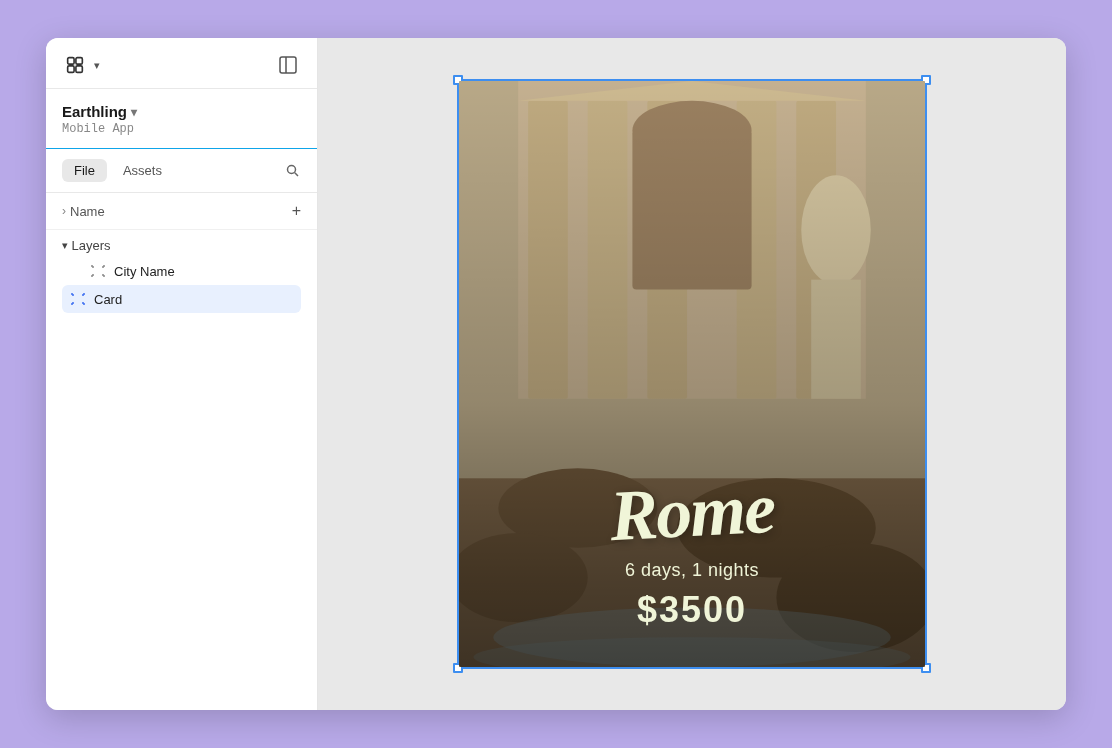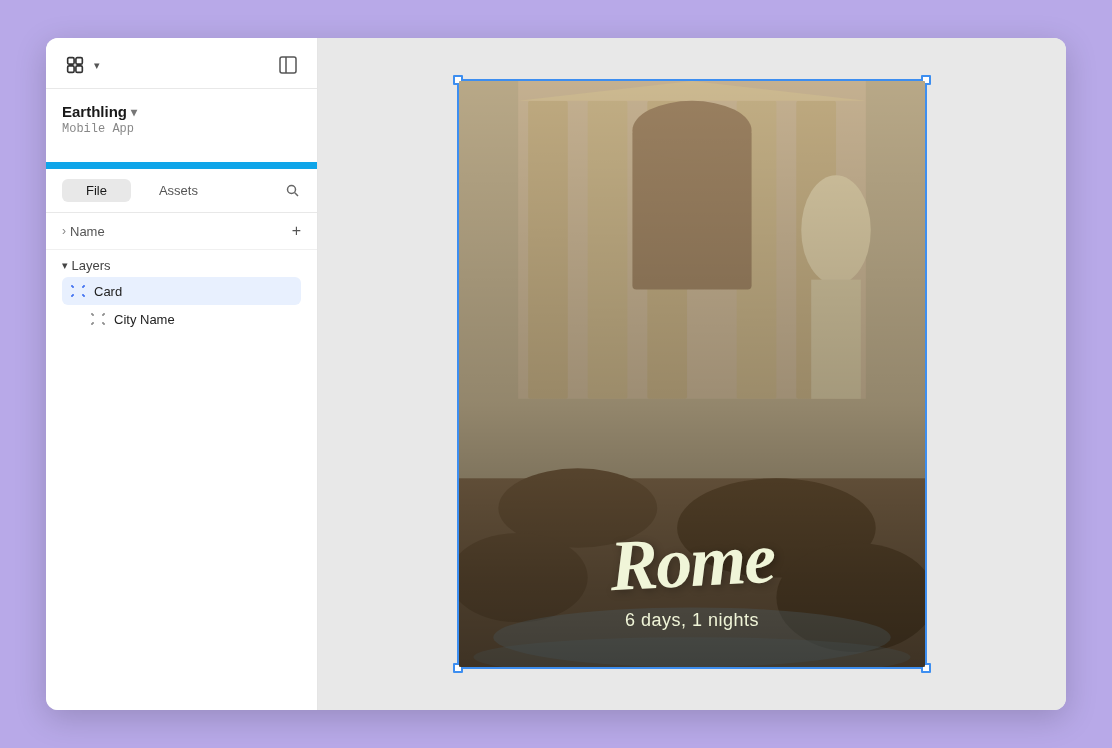--- a/index.html
+++ b/index.html
@@ -66,22 +66,22 @@
     .sidebar-layout-icon {
       width: 26px;
       height: 26px;
       display: flex;
       align-items: center;
       justify-content: center;
       cursor: pointer;
     }
 
     .project-info {
-      padding: 14px 16px 26px 16px;
-      border-bottom: 7px solid #0ea5e9;
+      padding: 14px 16px 12px 16px;
+      border-bottom: 1px solid #0ea5e9;
     }
 
     .project-name {
       font-size: 15px;
       font-weight: 600;
       color: #1a1a1a;
       display: flex;
       align-items: center;
       gap: 4px;
       cursor: pointer;
@@ -96,21 +96,21 @@
 
     .tab-bar {
       padding: 10px 16px;
       display: flex;
       align-items: center;
       gap: 4px;
       border-bottom: 1px solid #e8e8e8;
     }
 
     .tab-btn {
-      padding: 4px 24px;
+      padding: 4px 12px;
       border-radius: 6px;
       font-size: 13px;
       cursor: pointer;
       border: none;
       font-weight: 500;
     }
 
     .tab-btn.active {
       background: #e8e8e8;
       color: #1a1a1a;
@@ -355,53 +355,53 @@
       <div class="pages-add-btn">+</div>
     </div>
 
     <div class="layers-section">
       <div class="layers-label">
         <span style="font-size:11px;">▾</span>
         <span>Layers</span>
       </div>
 
       <div class="layers-list">
+
+        <div class="layer-item child">
+          <div class="layer-icon">
+            <svg width="14" height="14" viewBox="0 0 14 14" fill="none" stroke="#888" stroke-width="1.5">
+              <line x1="1" y1="3" x2="3" y2="3"></line>
+              <line x1="1" y1="11" x2="3" y2="11"></line>
+              <line x1="11" y1="3" x2="13" y2="3"></line>
+              <line x1="11" y1="11" x2="13" y2="11"></line>
+              <line x1="1" y1="1" x2="1" y2="3"></line>
+              <line x1="1" y1="11" x2="1" y2="13"></line>
+              <line x1="13" y1="1" x2="13" y2="3"></line>
+              <line x1="13" y1="11" x2="13" y2="13"></line>
+            </svg>
+          </div>
+          <span class="layer-name">City Name</span>
+        </div>
 
         <div class="layer-item selected">
           <div class="layer-icon">
             <svg width="14" height="14" viewBox="0 0 14 14" fill="none" stroke="#3d6ef0" stroke-width="1.5">
               <line x1="1" y1="3" x2="3" y2="3"></line>
               <line x1="1" y1="11" x2="3" y2="11"></line>
               <line x1="11" y1="3" x2="13" y2="3"></line>
               <line x1="11" y1="11" x2="13" y2="11"></line>
               <line x1="1" y1="1" x2="1" y2="3"></line>
               <line x1="1" y1="11" x2="1" y2="13"></line>
               <line x1="13" y1="1" x2="13" y2="3"></line>
               <line x1="13" y1="11" x2="13" y2="13"></line>
             </svg>
           </div>
           <span class="layer-name">Card</span>
         </div>
 
-        <div class="layer-item child">
-          <div class="layer-icon">
-            <svg width="14" height="14" viewBox="0 0 14 14" fill="none" stroke="#888" stroke-width="1.5">
-              <line x1="1" y1="3" x2="3" y2="3"></line>
-              <line x1="1" y1="11" x2="3" y2="11"></line>
-              <line x1="11" y1="3" x2="13" y2="3"></line>
-              <line x1="11" y1="11" x2="13" y2="11"></line>
-              <line x1="1" y1="1" x2="1" y2="3"></line>
-              <line x1="1" y1="11" x2="1" y2="13"></line>
-              <line x1="13" y1="1" x2="13" y2="3"></line>
-              <line x1="13" y1="11" x2="13" y2="13"></line>
-            </svg>
-          </div>
-          <span class="layer-name">City Name</span>
-        </div>
-
 
 
 
       </div>
     </div>
 
   </div>
 
   <div class="main-canvas">
 
@@ -453,19 +453,20 @@
                 <stop offset="100%" stop-color="rgba(0,0,0,0.55)"></stop>
               </linearGradient>
             </defs>
             <rect width="470" height="590" fill="url(#ov)"></rect>
           </svg>
         </div>
 
         <div class="card-text-overlay">
           <div class="city-name-text">Rome</div>
           <div class="length-text">6 days, 1 nights</div>
+          <div class="price-text">$3500</div>
         </div>
       </div>
     </div>
 
   </div>
 
 </div>
 
 </body></html>

